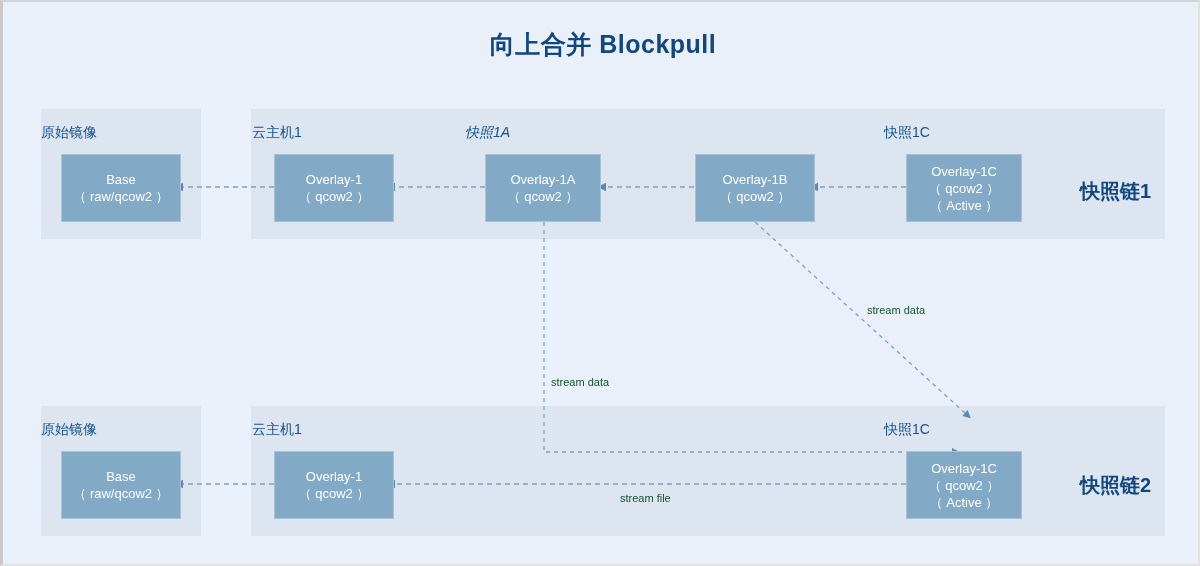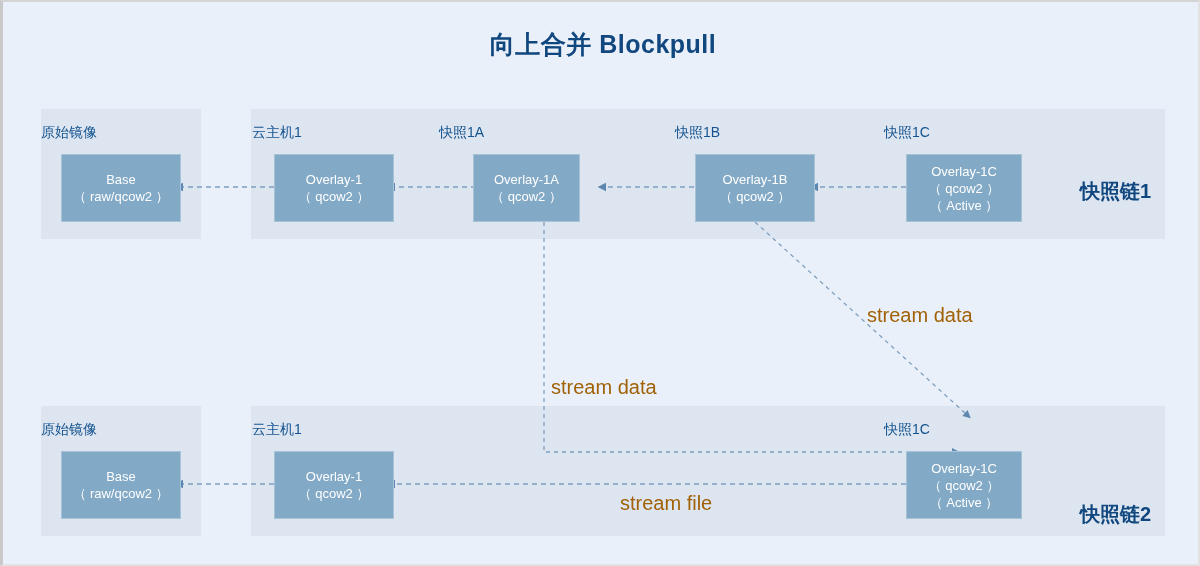--- a/index.html
+++ b/index.html
@@ -66,22 +66,22 @@
     line-height: 17px;
     display: flex;
     flex-direction: column;
     align-items: center;
     justify-content: center;
     text-align: center;
   }
 
   .edge-label {
     position: absolute;
-    font-size: 20px;
-    color: #a16207;
+    font-size: 11px;
+    color: #14532d;
     white-space: nowrap;
   }
 
   svg.wires {
     position: absolute;
     left: 0;
     top: 0;
     width: 1200px;
     height: 566px;
     pointer-events: none;
@@ -122,33 +122,32 @@
 
     <path d="M541,220 L541,450 L949,450" fill="none" stroke="#7f9fc0" stroke-width="1.3" stroke-dasharray="4,4" marker-end="url(#arrEnd)"></path>
 
     <line x1="271" y1="482" x2="180" y2="482" stroke="#7f9fc0" stroke-width="1.4" stroke-dasharray="5,4" marker-end="url(#arrEnd)"></line>
 
     <line x1="903" y1="482" x2="392" y2="482" stroke="#7f9fc0" stroke-width="1.4" stroke-dasharray="5,4" marker-end="url(#arrEnd)"></line>
   </svg>
 
   <div class="grp-label" style="left:38px;  top:122px; width:160px;">原始镜像</div>
   <div class="grp-label" style="left:249px; top:122px; width:160px;">云主机1</div>
-  <div class="grp-label" style="left:436px; top:122px; width:160px;">快照1A</div>
-  <div class="grp-label" style="left:672px; top:122px; width:160px;">快照1B</div>
+  <div class="grp-label" style="left:462px; top:122px; width:160px;font-style:italic;">快照1A</div>
   <div class="grp-label" style="left:881px; top:122px; width:160px;">快照1C</div>
 
   <div class="node" style="left:58px;  top:152px; width:120px; height:68px;">
     <span>Base</span>
     <span>（ raw/qcow2 ）</span>
   </div>
   <div class="node" style="left:271px; top:152px; width:120px; height:68px;">
     <span>Overlay-1</span>
     <span>（ qcow2 ）</span>
   </div>
-  <div class="node" style="left:470px; top:152px; width:107px; height:68px;">
+  <div class="node" style="left:482px; top:152px; width:116px; height:68px;">
     <span>Overlay-1A</span>
     <span>（ qcow2 ）</span>
   </div>
   <div class="node" style="left:692px; top:152px; width:120px; height:68px;align-items:center;">
     <span>Overlay-1B</span>
     <span>（ qcow2 ）</span>
   </div>
   <div class="node" style="left:903px; top:152px; width:116px; height:68px;">
     <span>Overlay-1C</span>
     <span>（ qcow2 ）</span>
@@ -168,19 +167,19 @@
   <div class="node" style="left:271px; top:449px; width:120px; height:68px;">
     <span>Overlay-1</span>
     <span>（ qcow2 ）</span>
   </div>
   <div class="node" style="left:903px; top:449px; width:116px; height:68px;">
     <span>Overlay-1C</span>
     <span>（ qcow2 ）</span>
     <span>（ Active ）</span>
   </div>
 
-  <div class="chain-label" style="left:1077px; top:499px;">快照链2</div>
+  <div class="chain-label" style="left:1077px; top:470px;">快照链2</div>
 
   <div class="edge-label" style="left:548px; top:374px;">stream data</div>
   <div class="edge-label" style="left:864px; top:302px;">stream data</div>
   <div class="edge-label" style="left:617px; top:490px;">stream file</div>
 
 </div>
 
 </body></html>

